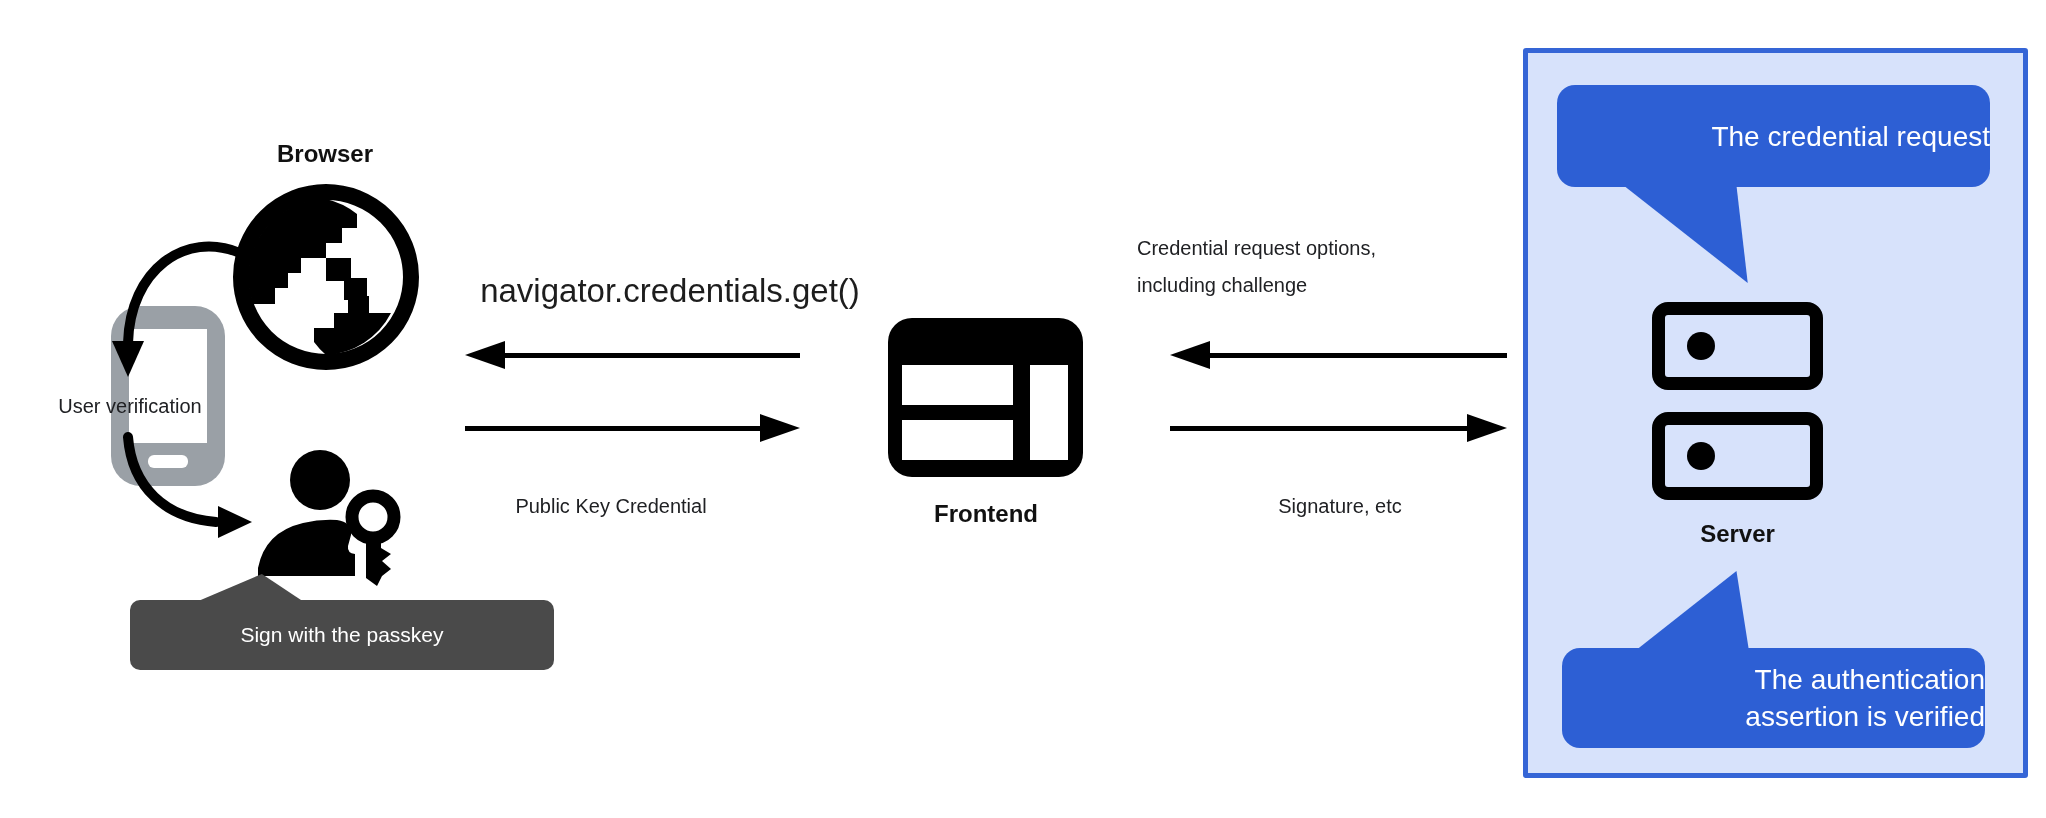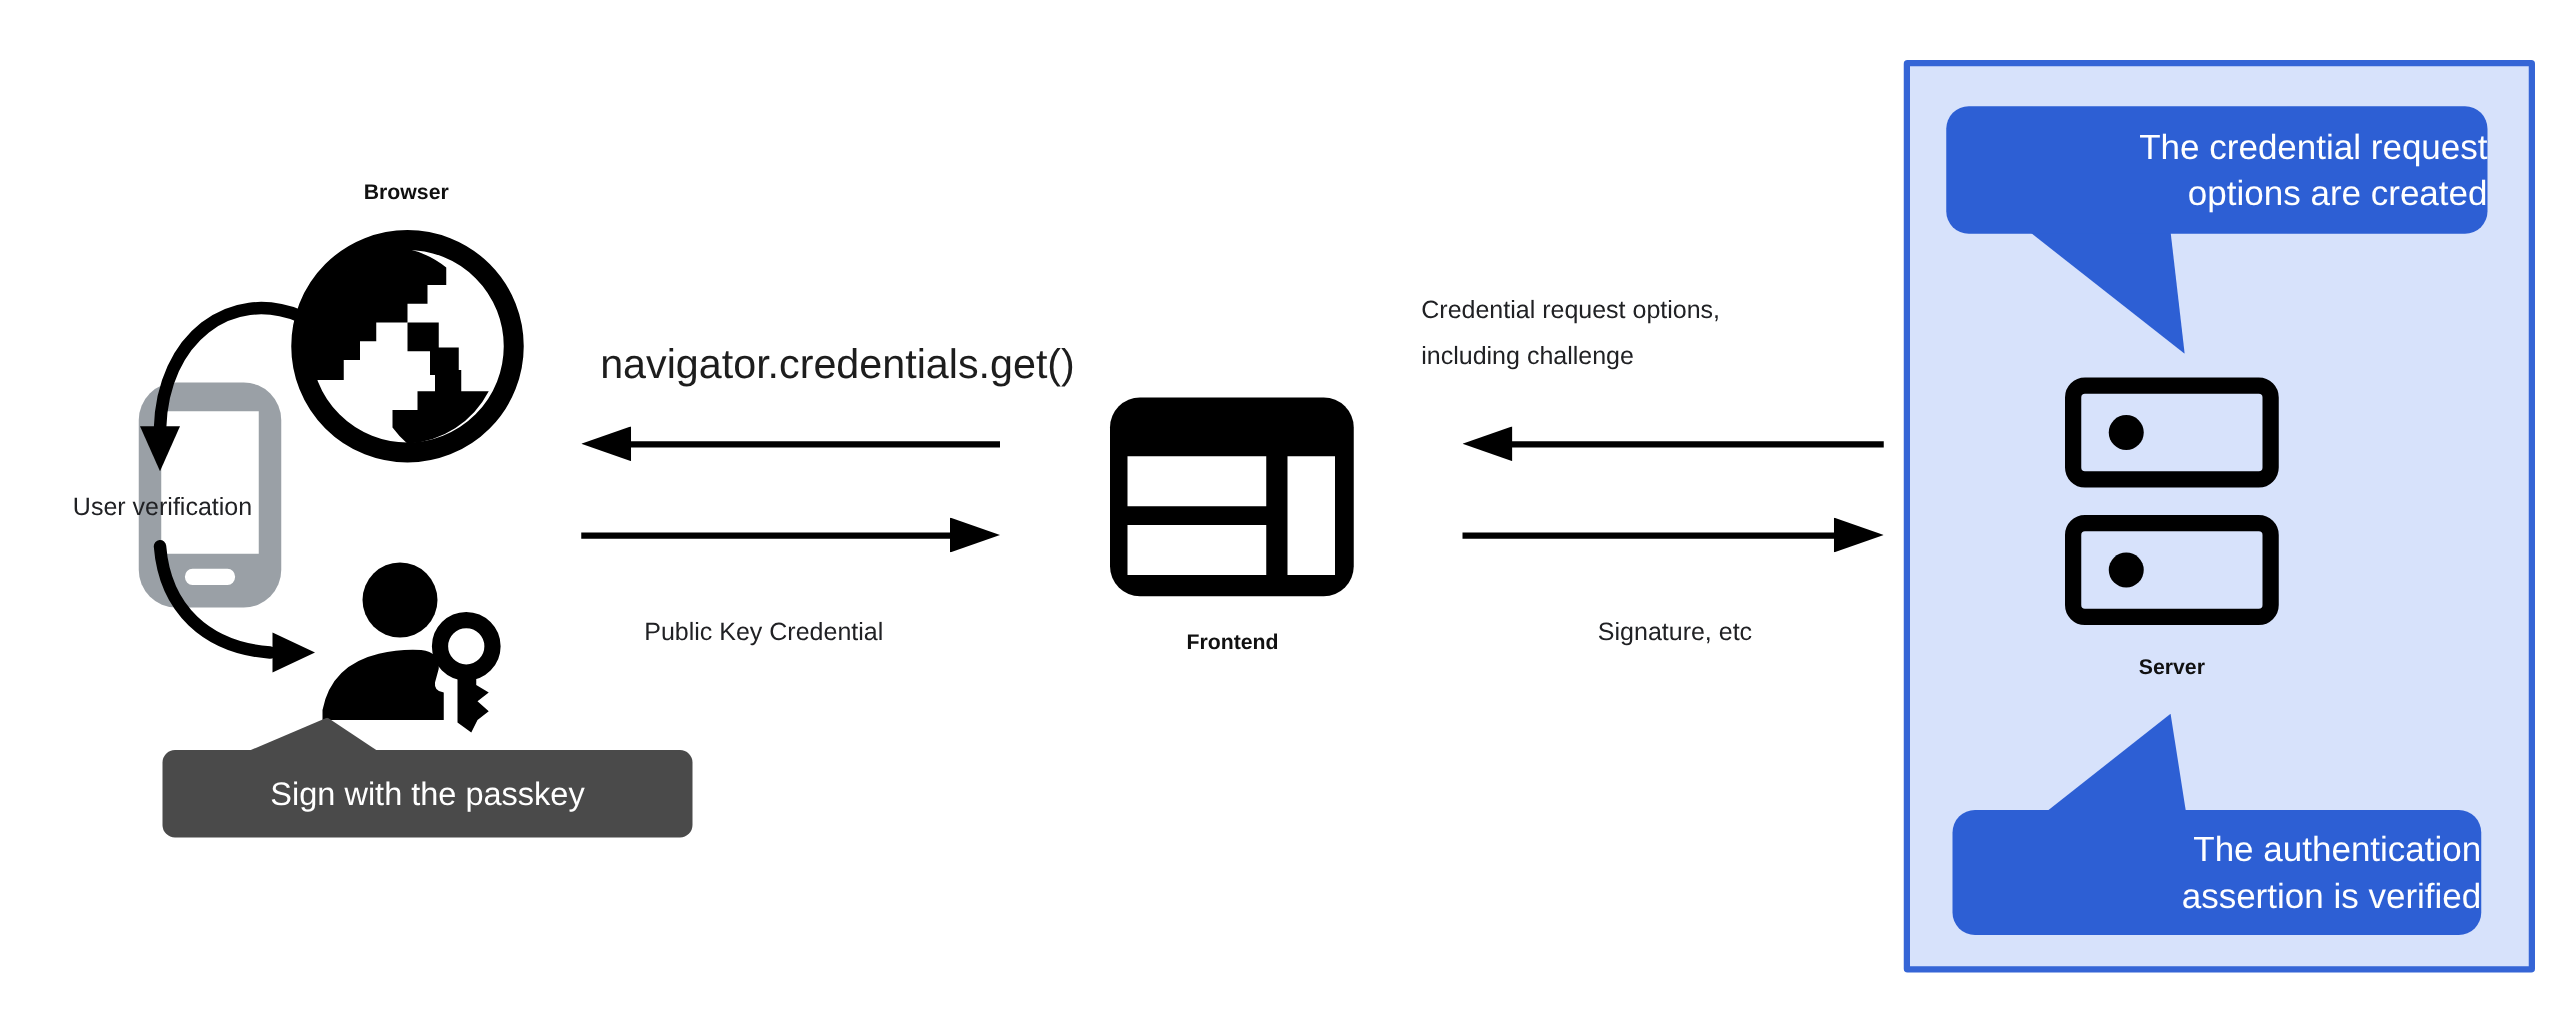--- a/index.html
+++ b/index.html
@@ -10,39 +10,39 @@
     --phone-gray:#9aa0a6;
     --ink:#202124;
   }
   html,body{margin:0;padding:0;background:#fff;}
   .canvas{
     position:relative;width:2046px;height:818px;background:#fff;overflow:hidden;
     font-family:"Liberation Sans",sans-serif;color:var(--ink);
   }
   .abs{position:absolute;}
   .lbl{position:absolute;font-size:20px;line-height:37px;color:var(--ink);}
-  .lbl.bold{font-weight:700;font-size:17px;line-height:28px;color:#111;}
+  .lbl.bold{font-weight:700;font-size:24px;line-height:28px;color:#111;}
   .center{text-align:center;}
   .code{font-family:Liberation Sans, sans-serif;font-size:33px;color:#1d1d1d;}
 
   
   .h-arrow{position:absolute;height:30px;}
   .h-arrow .shaft{position:absolute;top:13px;height:5px;background:#000;}
   .h-arrow .head{position:absolute;top:1px;width:40px;height:28px;background:#000;}
   .h-arrow.left .shaft{left:34px;right:0;}
   .h-arrow.left .head{left:0;clip-path:polygon(100% 0,0 50%,100% 100%);}
   .h-arrow.right .shaft{left:0;right:34px;}
   .h-arrow.right .head{right:0;clip-path:polygon(0 0,100% 50%,0 100%);}
 
   
   .tooltip{
     position:absolute;left:130px;top:600px;width:424px;height:70px;
     background:var(--tooltip-bg);border-radius:10px;color:#fff;
     display:flex;align-items:center;justify-content:center;
-    font-size:26px;
+    font-size:21px;
   }
   .tooltip-pointer{
     position:absolute;left:196px;top:574px;width:108px;height:28px;
     background:var(--tooltip-bg);
     clip-path:polygon(61% 0,0 100%,100% 100%);
   }
 
   
   .frontend-icon{position:absolute;left:888px;top:318px;width:195px;height:159px;background:#000;border-radius:24px;}
   .frontend-icon .hole{position:absolute;background:#fff;}
@@ -162,21 +162,20 @@
     <div class="head"></div>
   </div>
 
   <div class="lbl center abs" style="left:1190px;top:488px;width:300px;">Signature, etc</div>
 
   <div class="server-panel"></div>
 
   <div class="tail-top"></div>
   <div class="bubble bubble-top">
     <span>The credential request</span>
-    <span>options are created</span>
   </div>
 
   <div class="server-box" style="top:302px;">
     <span class="dot"></span>
   </div>
   <div class="server-box" style="top:412px;">
     <span class="dot"></span>
   </div>
   <div class="lbl bold center abs" style="left:1652px;top:520px;width:171px;">Server</div>
 

